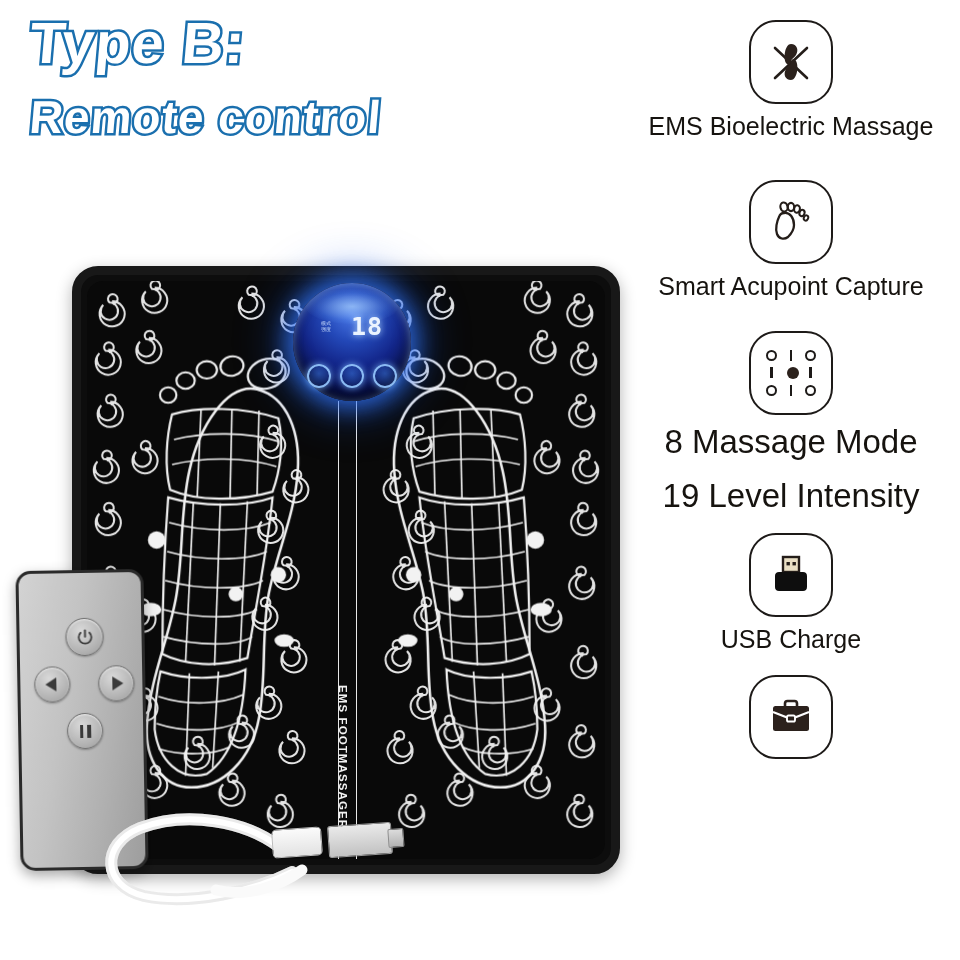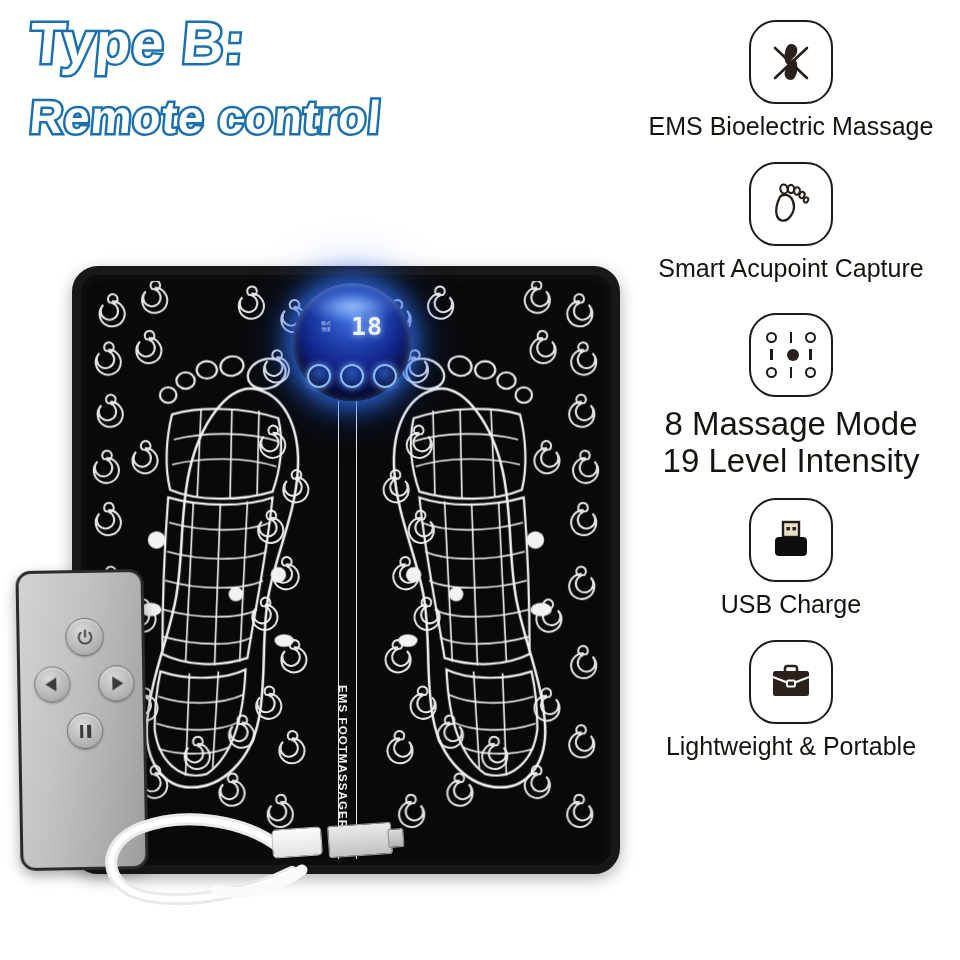--- a/index.html
+++ b/index.html
@@ -345,21 +345,21 @@
       <path d="M182,60 C150,36 92,24 44,42 C4,58 6,100 48,110 C96,120 160,104 196,86" fill="none" stroke="#d6d6d6" stroke-width="12" stroke-linecap="round" opacity=".38"></path>
       <path d="M182,60 C150,36 92,24 44,42 C4,58 6,100 48,110 C96,120 160,104 196,86" fill="none" stroke="#ffffff" stroke-width="6" stroke-linecap="round"></path>
       <path d="M120,104 C150,112 184,100 206,84" fill="none" stroke="#fafafa" stroke-width="11" stroke-linecap="round"></path>
     </svg>
     <div class="plugB"></div>
     <div class="plugA"></div>
   </div>
 
   <div class="features">
 
-    <div class="feat" style="margin-bottom:22px;justify-content:center;">
+    <div class="feat" style="margin-bottom:40px;justify-content:center;">
       <div class="sq">
         <svg width="52" height="52" viewBox="0 0 52 52">
           <line x1="10" y1="12" x2="42" y2="42" stroke="#241d19" stroke-width="2.6" stroke-linecap="round"></line>
           <line x1="42" y1="12" x2="10" y2="42" stroke="#241d19" stroke-width="2.6" stroke-linecap="round"></line>
           <path d="M26,8 C32,8 34,14 31,19 C29,22 26,23 26,26 C26,29 23,30 21,27 C18,22 20,8 26,8 Z" fill="#2b211c"></path>
           <path d="M26,44 C20,44 18,38 21,33 C23,30 26,29 26,26 C26,23 29,22 31,25 C34,30 32,44 26,44 Z" fill="#2b211c"></path>
         </svg>
       </div>
       <div class="feat-label">EMS Bioelectric Massage</div>
     </div>
@@ -387,21 +387,21 @@
           <div class="o" style="right:0;top:0;"></div>
           <div class="d" style="left:4px;top:17px;"></div>
           <div class="c"></div>
           <div class="d" style="right:4px;top:17px;"></div>
           <div class="o" style="left:0;bottom:0;"></div>
           <div class="d" style="left:23.5px;bottom:0;"></div>
           <div class="o" style="right:0;bottom:0;"></div>
         </div>
       </div>
       <div class="feat-label two">8 Massage Mode</div>
-      <div class="feat-label two" style="margin-top:1px;">19 Level Intensity</div>
+      <div class="feat-label two" style="margin-top:18px;">19 Level Intensity</div>
     </div>
 
     <div class="feat" style="margin-bottom:22px;">
       <div class="sq">
         <svg width="48" height="48" viewBox="0 0 48 48">
           <rect x="16" y="6" width="16" height="15" fill="#e9dfc4" stroke="#241d19" stroke-width="2.4"></rect>
           <rect x="19.5" y="11" width="3.4" height="3.4" fill="#241d19"></rect>
           <rect x="25.5" y="11" width="3.4" height="3.4" fill="#241d19"></rect>
           <path d="M12,21 H36 C38.5,21 40,22.6 40,25 V36 C40,38.4 38.5,40 36,40
                    H12 C9.5,40 8,38.4 8,36 V25 C8,22.6 9.5,21 12,21 Z" fill="#0e0e0e"></path>
@@ -412,17 +412,16 @@
 
     <div class="feat">
       <div class="sq">
         <svg width="50" height="50" viewBox="0 0 50 50">
           <path d="M19,14 V11.5 C19,10 20,9 21.5,9 H28.5 C30,9 31,10 31,11.5 V14" fill="none" stroke="#2b211c" stroke-width="2.6"></path>
           <rect x="7" y="14" width="36" height="25" rx="2.5" fill="#2b211c"></rect>
           <path d="M7,20 L25,27 L43,20" fill="none" stroke="#ffffff" stroke-width="2.1"></path>
           <rect x="21" y="23.5" width="8" height="6" rx="1.6" fill="#2b211c" stroke="#ffffff" stroke-width="1.9"></rect>
         </svg>
       </div>
-      <div class="feat-label">Lightweight &amp; Portable</div>
     </div>
 
   </div>
 </div>
 
 </body></html>

